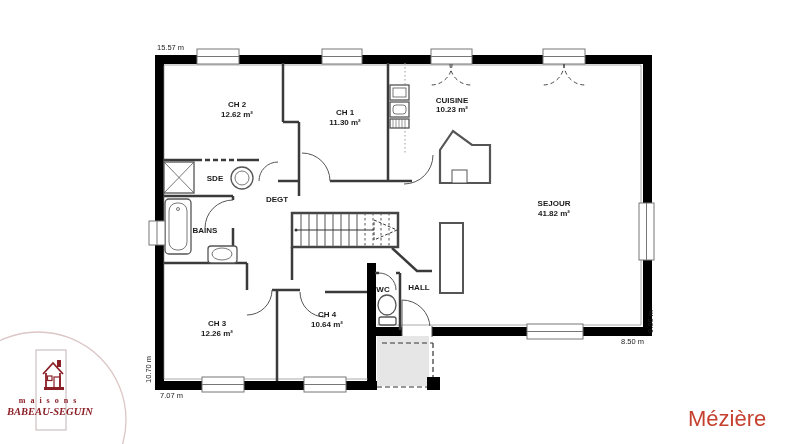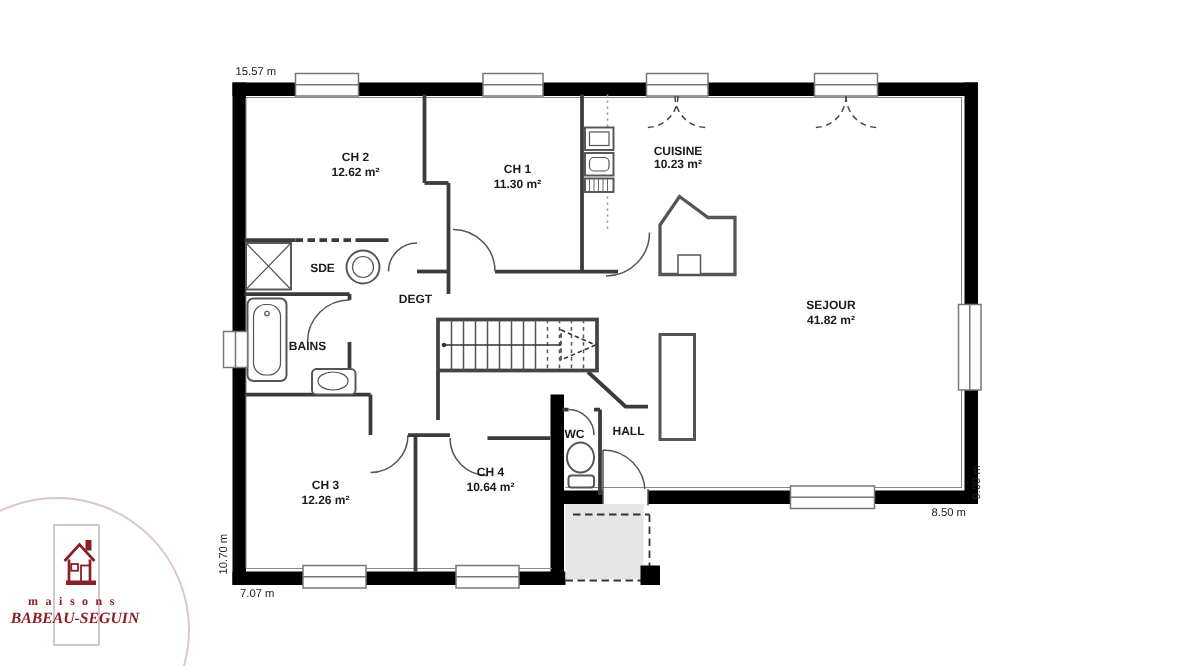--- a/index.html
+++ b/index.html
@@ -209,14 +209,15 @@
   <g>
     <text class="dim" x="157" y="50">15.57 m</text>
     <text class="dim" x="160" y="398">7.07 m</text>
     <text class="dim" x="644" y="344" text-anchor="end">8.50 m</text>
     <text class="dim" transform="rotate(-90 151 383)" x="151" y="383">10.70 m</text>
     <text class="dim" transform="rotate(-90 653 333)" x="653" y="333">9.00 m</text>
   </g>
 
 </svg>
 
+<div class="model-title">Mézière</div>
 
 </div>
 
 </body></html>

